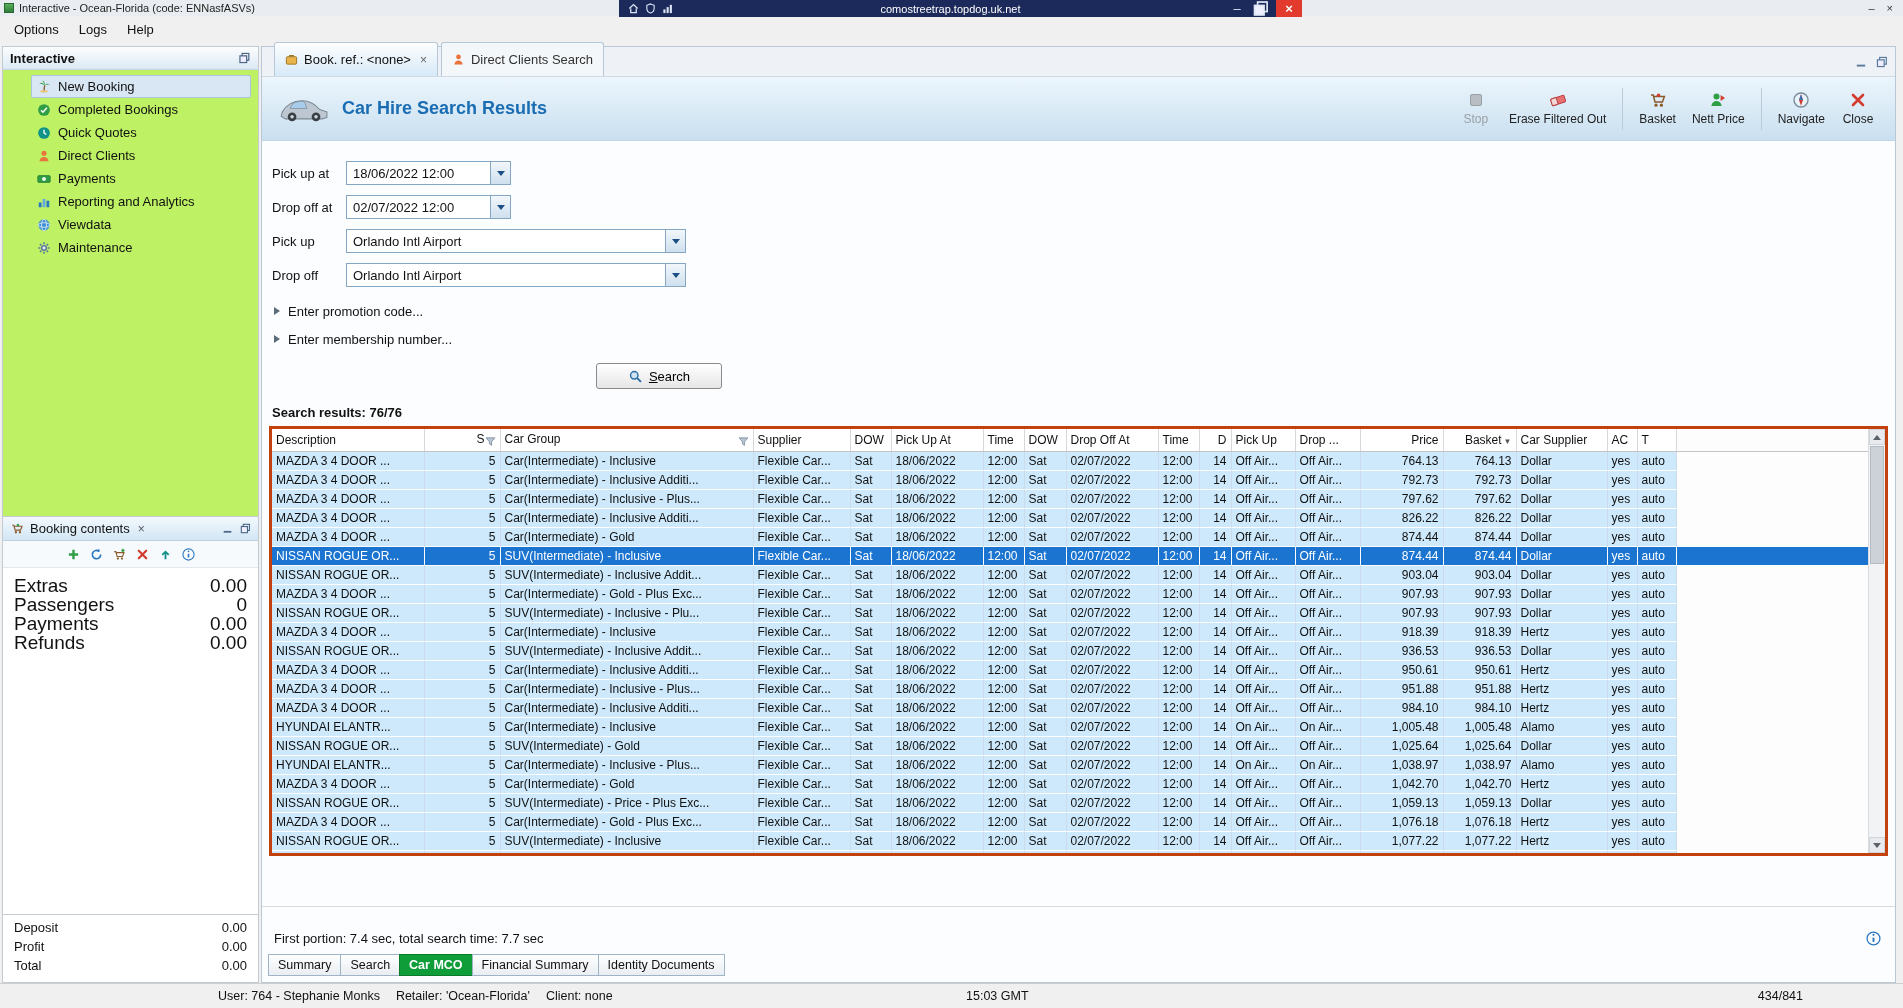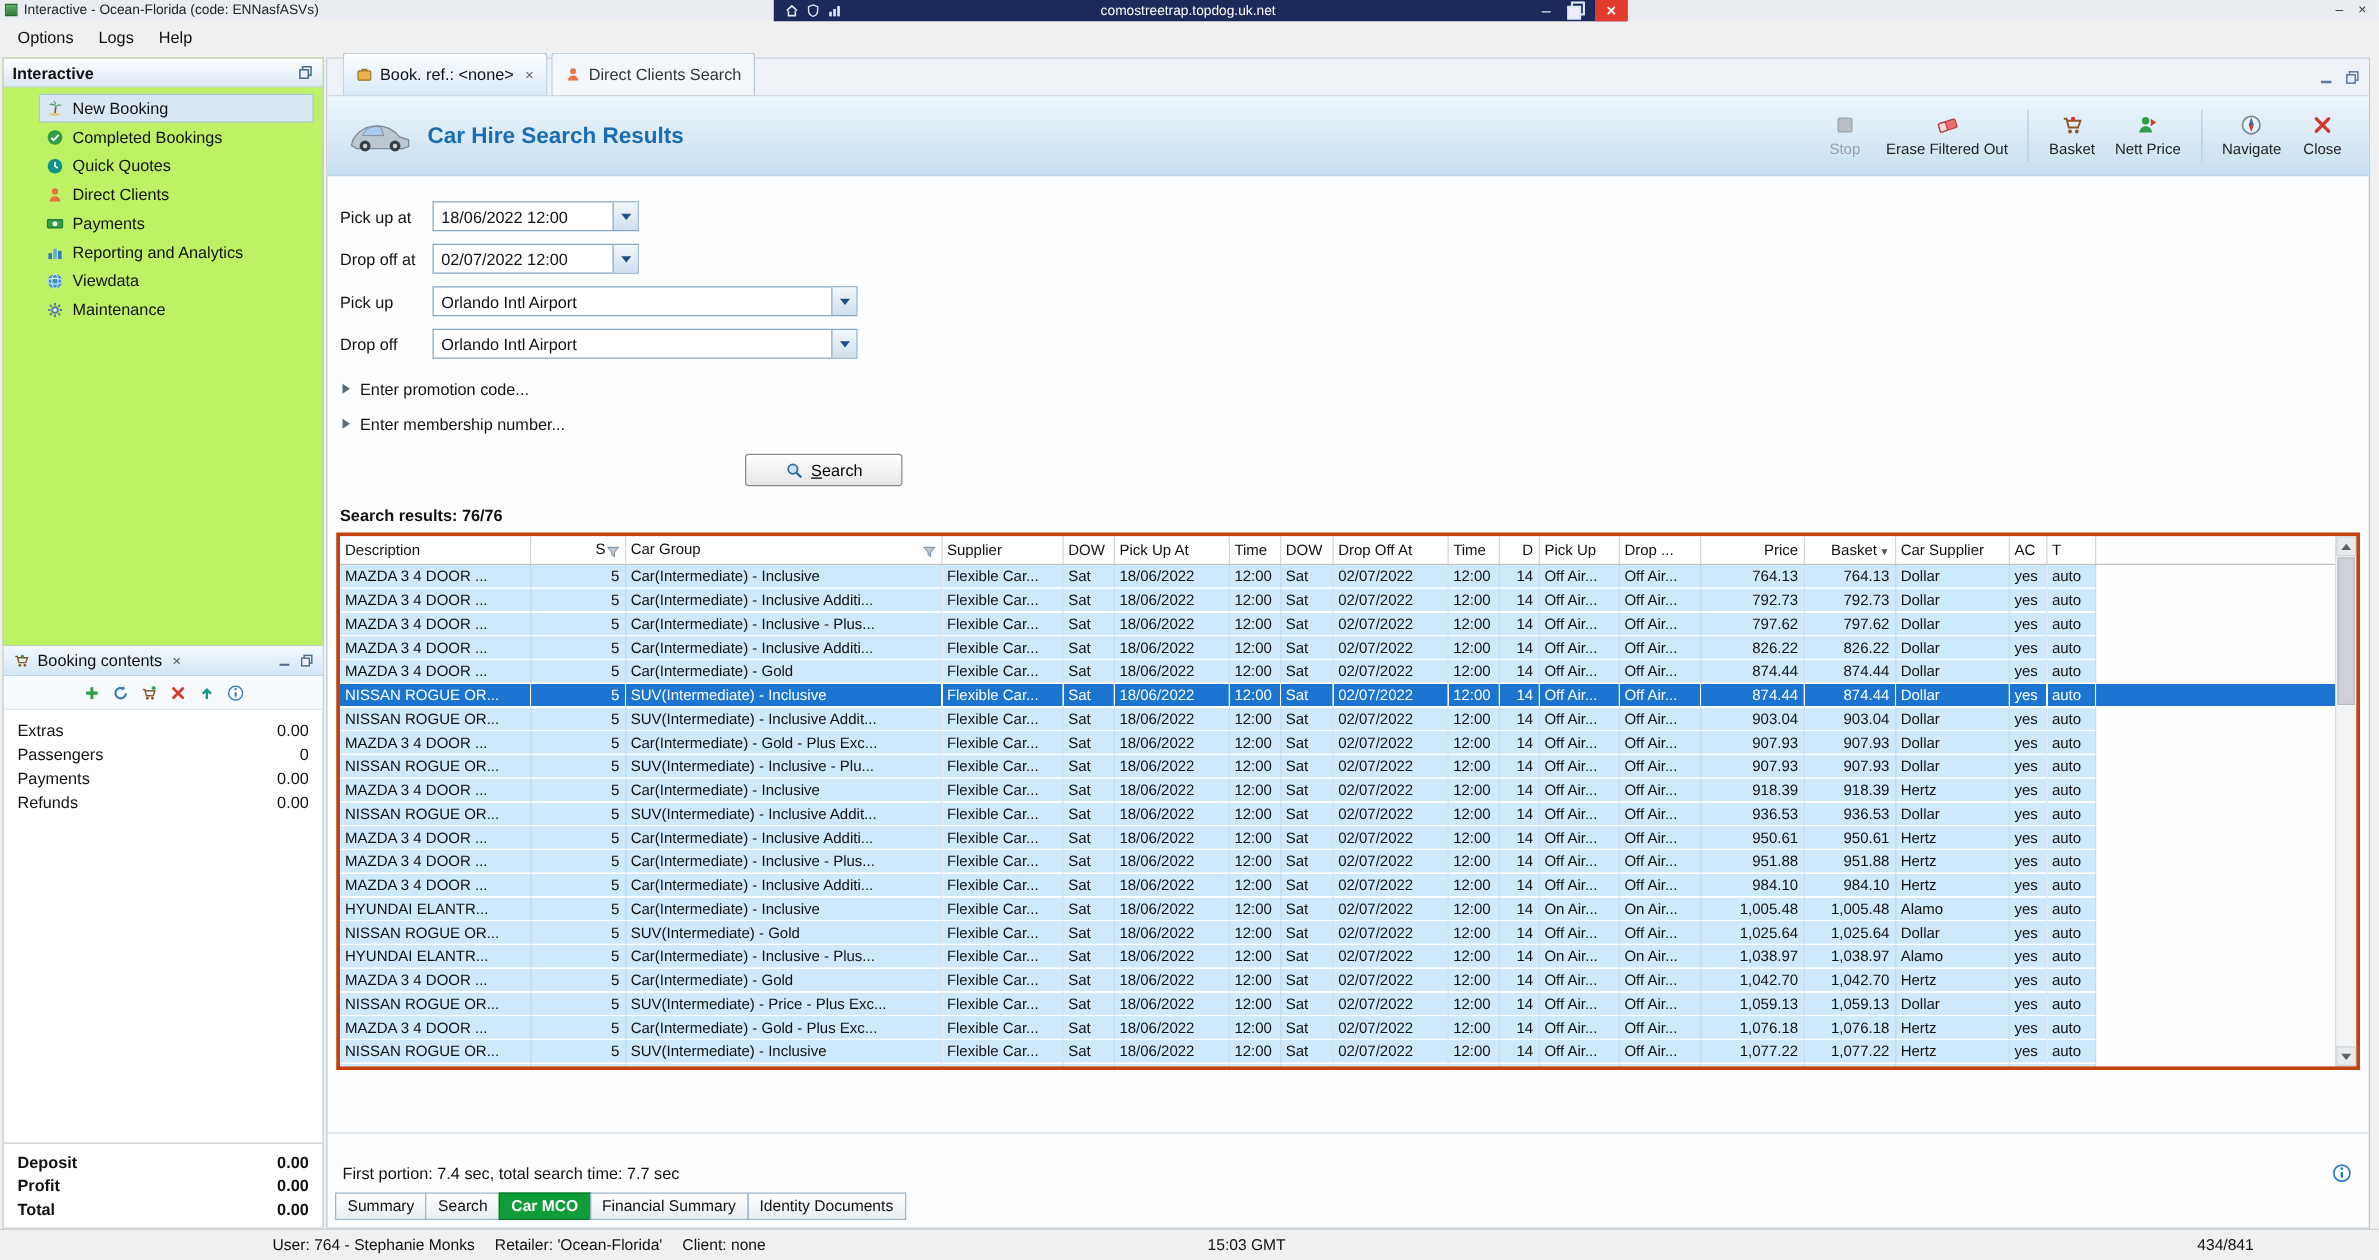--- a/index.html
+++ b/index.html
@@ -37,25 +37,25 @@
 
 #booking-panel{position:absolute;top:470px;left:0;right:0;bottom:0;border:1px solid #c2cad2;background:#fff;display:flex;flex-direction:column}
 .bk-head{height:24px;display:flex;align-items:center;background:linear-gradient(#f3f9fd,#d2e6f5);border-bottom:1px solid #bed2e2;flex:none}
 .bk-tab{display:flex;align-items:center;gap:6px;padding:0 8px;height:100%;font-size:13px}
 .bk-x{color:#556;font-size:12px;margin-left:2px}
 .bk-winbtns{margin-left:auto;display:flex;gap:7px;padding-right:7px;color:#4a6785}
 .bk-winbtns .icon{width:11px;height:11px}
 #bk-toolbar{height:27px;display:flex;align-items:center;justify-content:center;gap:10px;border-bottom:1px solid #e2e8ee;background:#f6fafd;flex:none}
 #bk-toolbar .icon{width:13px;height:13px;cursor:default}
 #bk-rows{padding-top:7px;flex:none}
-.bk-row{height:19px;display:flex;align-items:center;padding:0 11px;font-size:13px}
+.bk-row{height:19px;display:flex;padding:0 11px;font-size:19px}
 .bk-row .v{margin-left:auto}
 #bk-spacer{flex:1}
 #bk-totals{border-top:1px solid #c6cdd4;padding:5px 11px 5px 11px;flex:none}
-.bk-total{height:19px;display:flex;align-items:center;font-weight:bold;font-size:13px}
+.bk-total{height:19px;display:flex;font-weight:normal;font-size:13px}
 .bk-total .v{margin-left:auto}
 
 
 #main{position:absolute;top:46px;left:261px;right:7px;bottom:25px;border:1px solid #b9c8d6;background:#fbfdfe;display:flex;flex-direction:column}
 #tabbar{height:30px;background:#eef2f6;display:flex;align-items:flex-end;padding-left:12px;border-bottom:1px solid #cdd9e4;position:relative;flex:none}
 .tab{height:34px;display:flex;align-items:center;gap:6px;padding:0 10px;font-size:13px;border:1px solid #b6c8d8;border-bottom:none;border-radius:3px 3px 0 0;margin-right:3px;background:#f3f7fa;color:#333;cursor:default;white-space:nowrap}
 .tab.active{background:linear-gradient(#fdfeff,#d7e9f7);color:#111}
 .tab .x{color:#666;font-size:12px;margin-left:3px}
 .tab .icon{width:13px;height:13px}
 #view-btns{position:absolute;right:7px;top:9px;display:flex;gap:9px;color:#5b7a9d}

